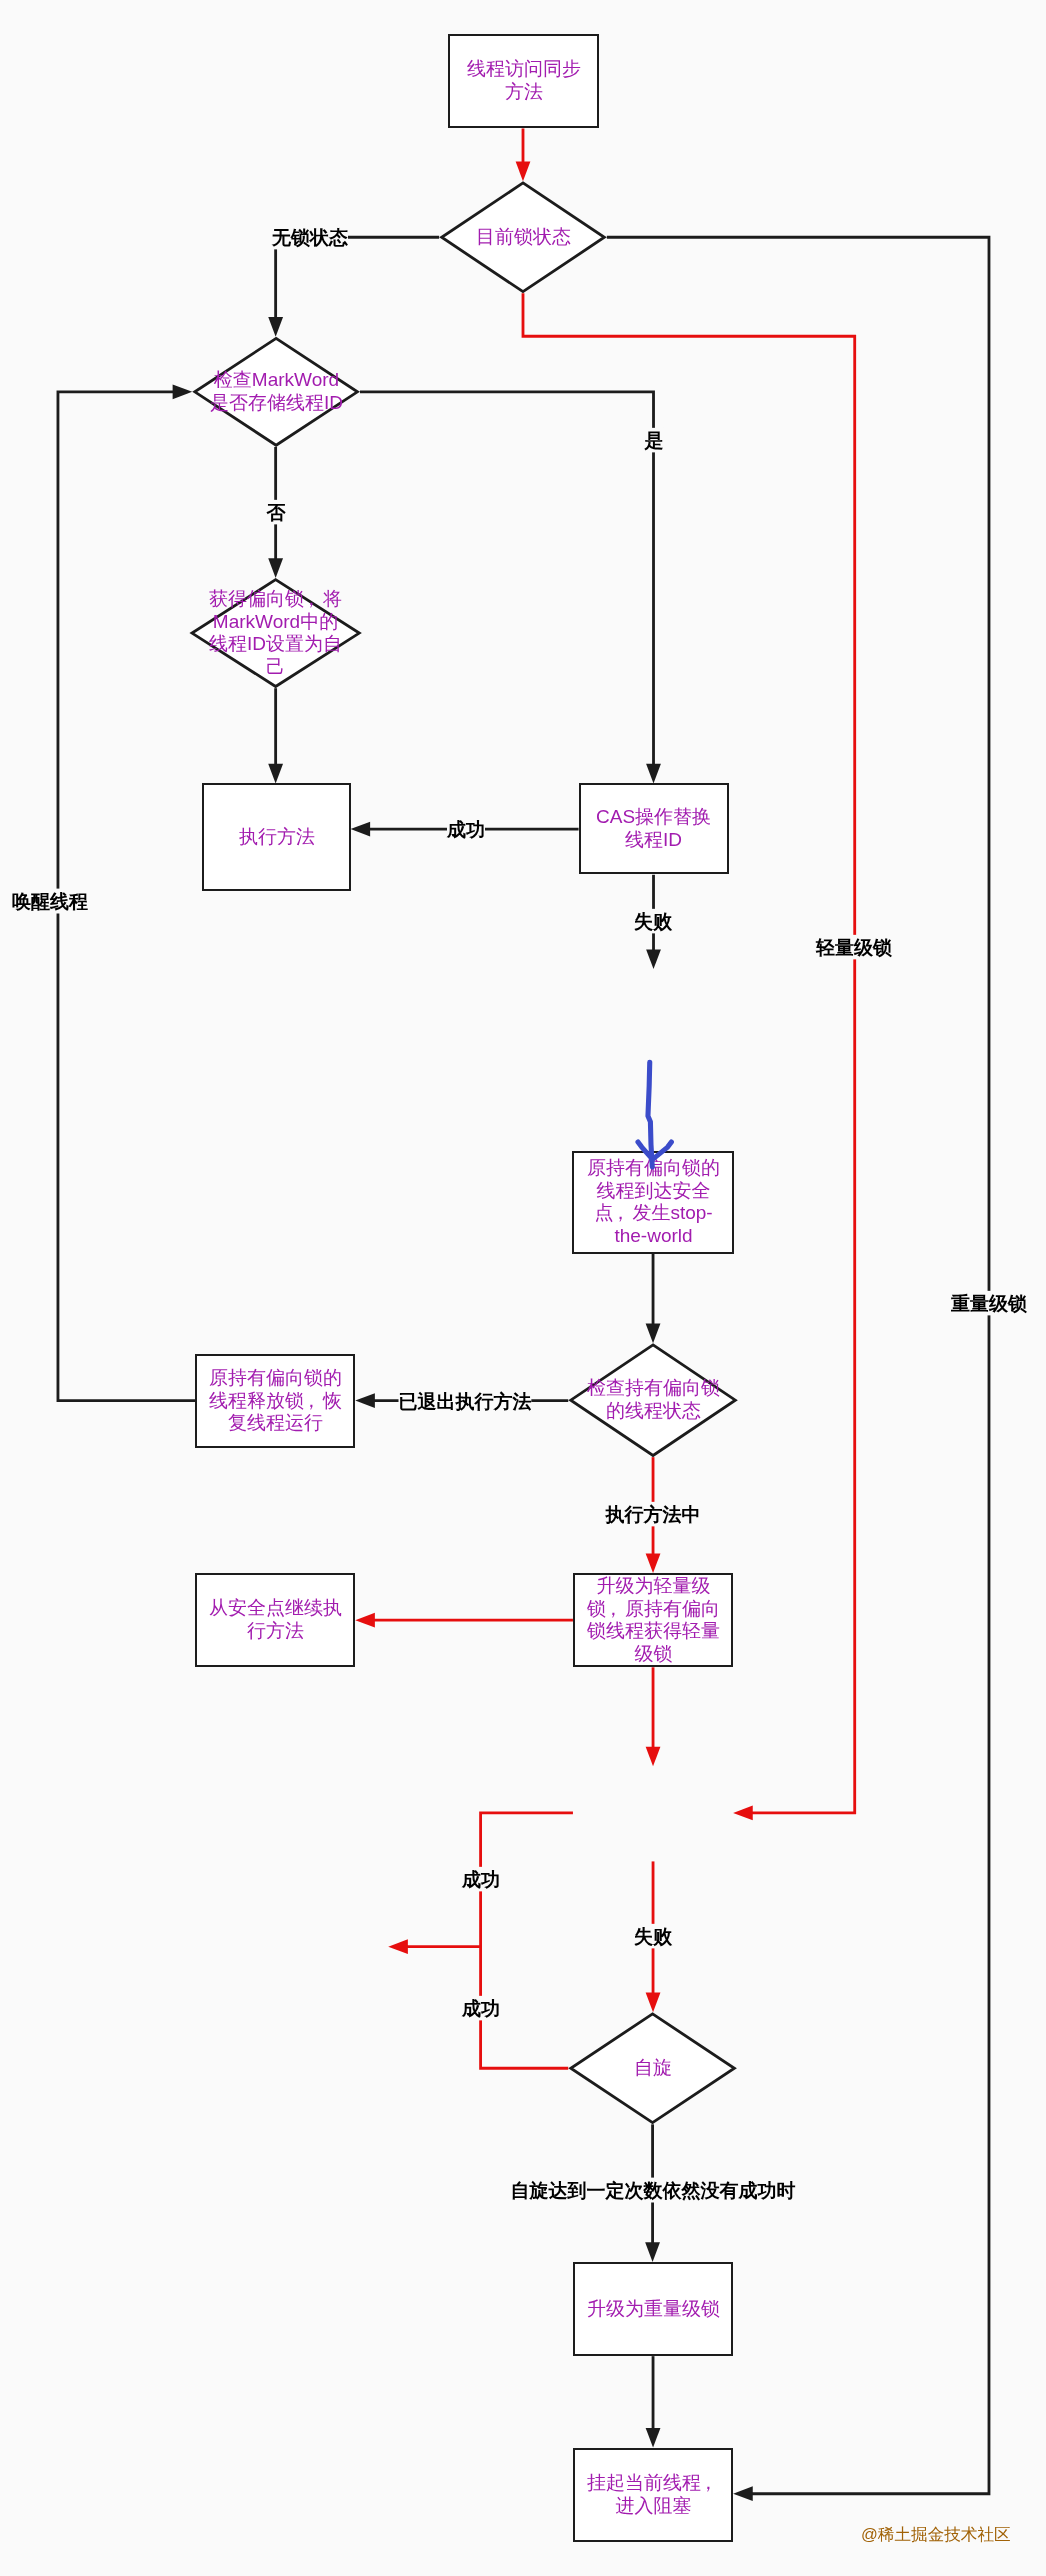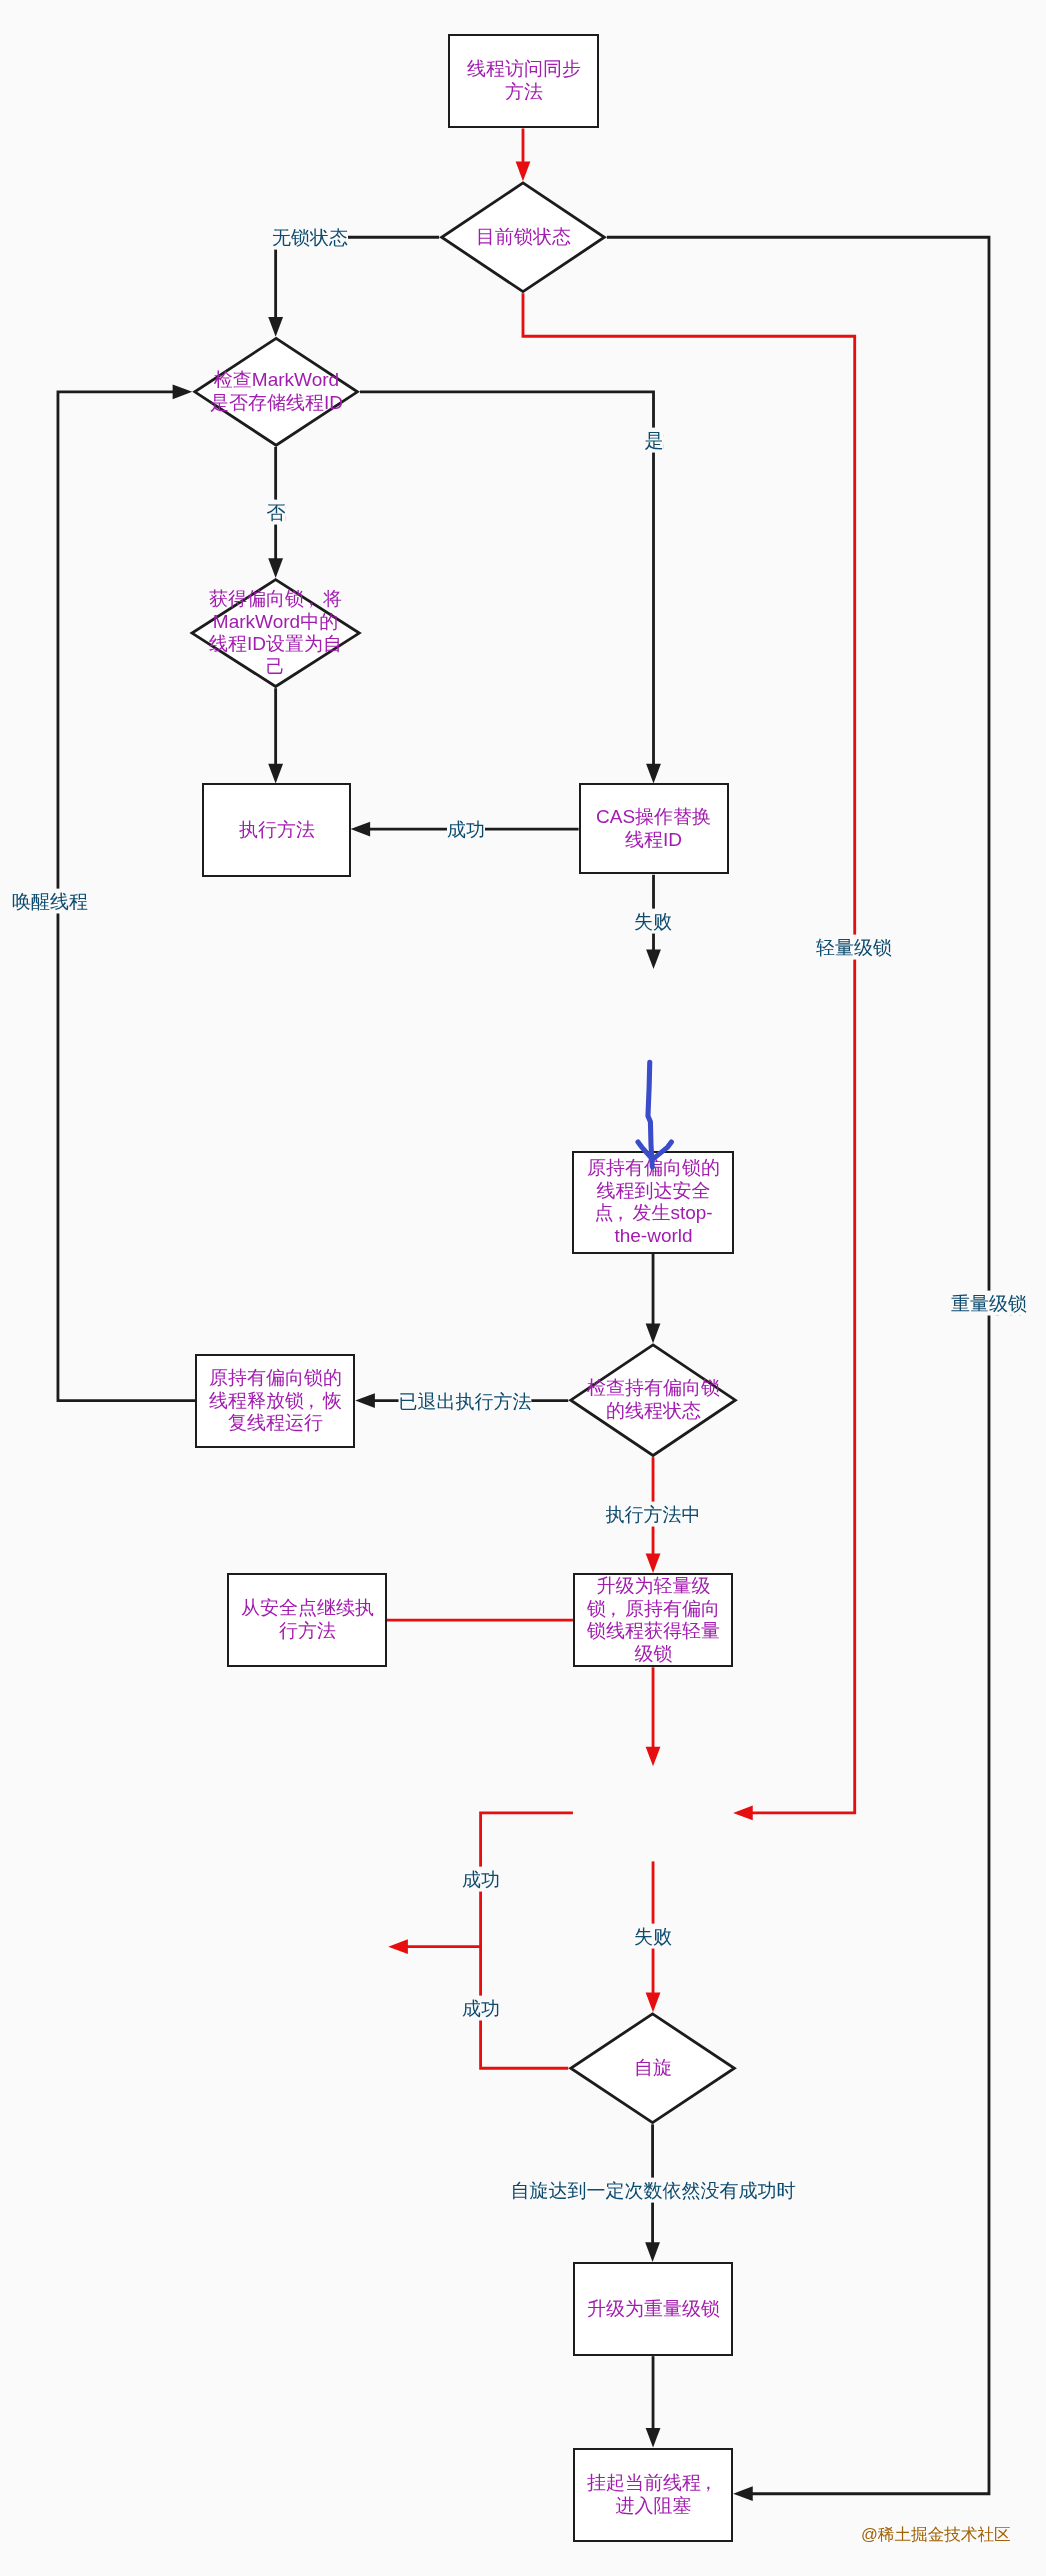--- a/index.html
+++ b/index.html
@@ -16,24 +16,24 @@
     position:absolute; box-sizing:border-box;
     display:flex; align-items:center; justify-content:center;
     color:#a21caf; font-size:19px; line-height:22.6px;
   }
   .txt { text-align:center; white-space:nowrap; will-change:transform; }
   .cjk-punct { display:inline-block; width:19px; text-indent:-4.7px; }
   .ln { display:block; }
   .box { background:#ffffff; border:2.8px solid #1c1c1c; }
   .diamond-text { background:transparent; }
   .edge-label {
-    position:absolute; color:#0c4a6e;
+    position:absolute; color:#000000;
     font-size:19px; line-height:21px; white-space:nowrap;
     background:#fafafa; padding:1.9px 0px;
-    transform:translate(-50%,-50%); text-align:right; will-change:transform;
+    transform:translate(-50%,-50%); text-align:right; will-change:transform;font-weight:bold;
   }
   .watermark {
     position:absolute; color:#a16207;
     font-size:16.6px; line-height:21px; white-space:nowrap; will-change:transform;
   }
 </style>
 </head>
 <body>
 
 <div id="canvas">
@@ -103,21 +103,21 @@
       </div>
     </div>
   <div class="node diamond-text" style="left:181px;top:567px;width:189px;height:132px;">
       <div class="txt">
         <span class="ln">获得偏向锁<span class="cjk-punct">，</span>将</span>
         <span class="ln">MarkWord中的</span>
         <span class="ln">线程ID设置为自</span>
         <span class="ln">己</span>
       </div>
     </div>
-  <div class="node box" style="left:202px;top:783px;width:149px;height:94px;">
+  <div class="node box" style="left:202px;top:783px;width:149px;height:108px;">
       <div class="txt">
         <span class="ln">执行方法</span>
       </div>
     </div>
   <div class="node box" style="left:579px;top:783px;width:150px;height:91px;">
       <div class="txt">
         <span class="ln">CAS操作替换</span>
         <span class="ln">线程ID</span>
       </div>
     </div>
@@ -135,21 +135,21 @@
         <span class="ln">的线程状态</span>
       </div>
     </div>
   <div class="node box" style="left:195px;top:1354px;width:160px;height:94px;">
       <div class="txt">
         <span class="ln">原持有偏向锁的</span>
         <span class="ln">线程释放锁<span class="cjk-punct">，</span>恢</span>
         <span class="ln">复线程运行</span>
       </div>
     </div>
-  <div class="node box" style="left:195px;top:1573px;width:160px;height:94px;margin-left:32px;">
+  <div class="node box" style="left:195px;top:1573px;width:160px;height:94px;">
       <div class="txt">
         <span class="ln">从安全点继续执</span>
         <span class="ln">行方法</span>
       </div>
     </div>
   <div class="node box" style="left:573px;top:1573px;width:160px;height:94px;">
       <div class="txt">
         <span class="ln">升级为轻量级</span>
         <span class="ln">锁<span class="cjk-punct">，</span>原持有偏向</span>
         <span class="ln">锁线程获得轻量</span>

